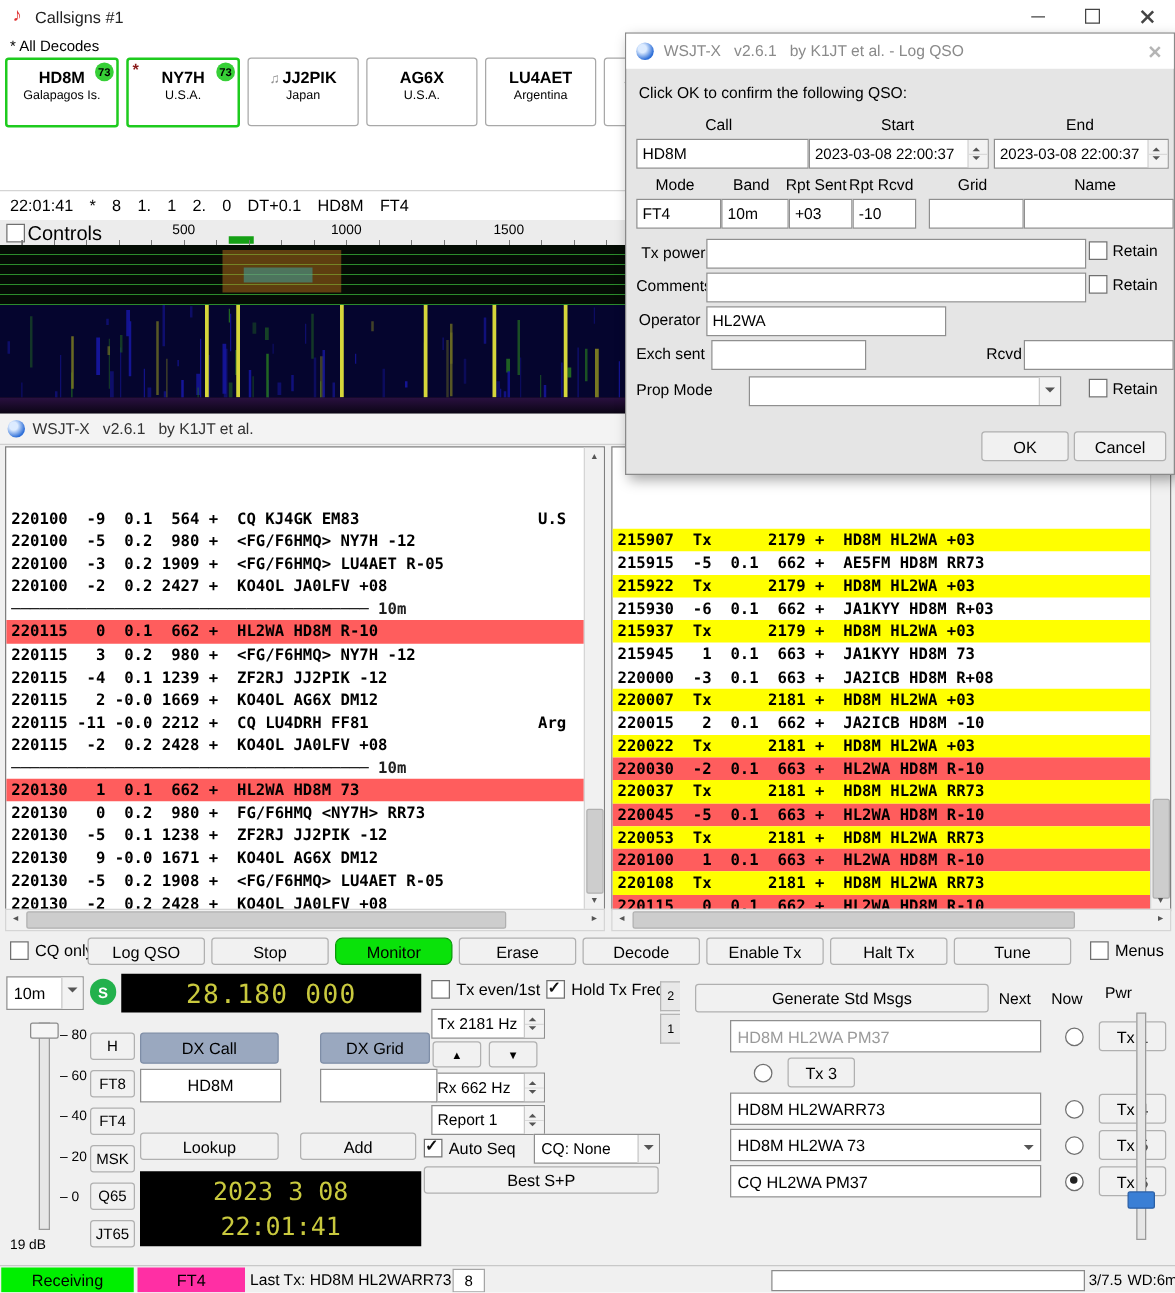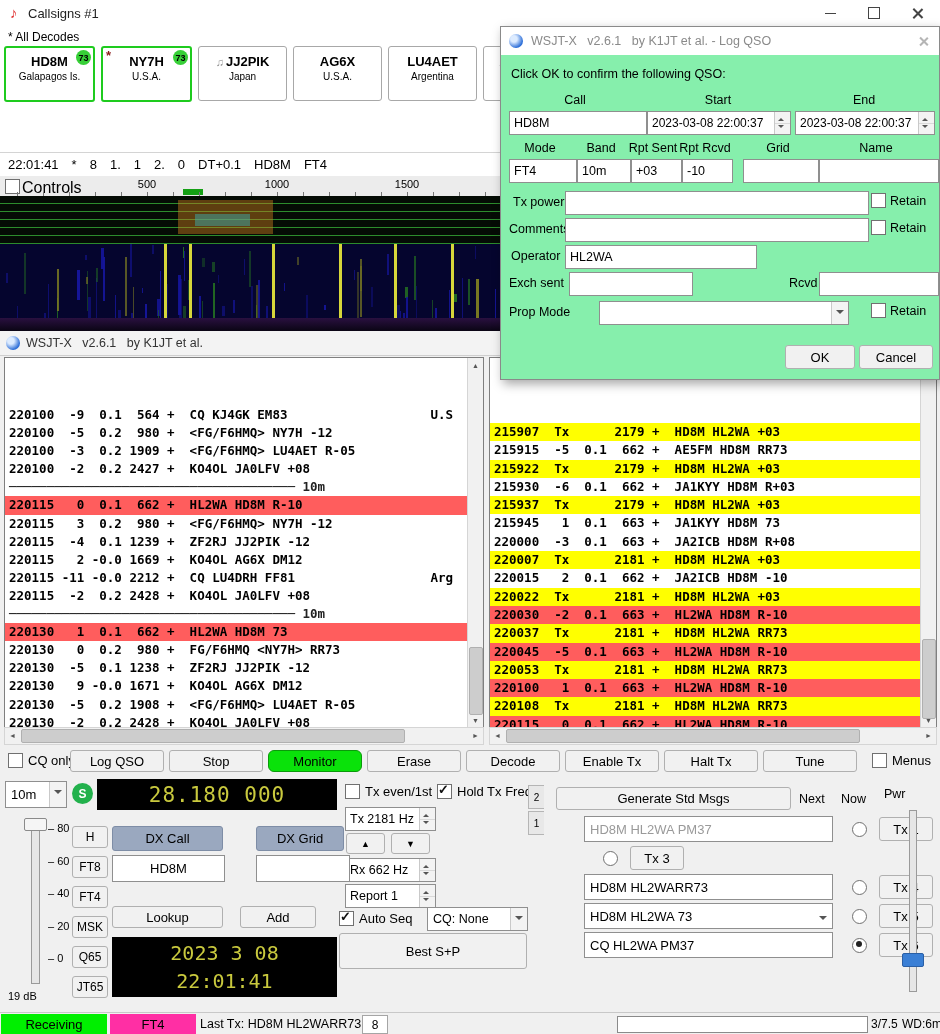--- a/index.html
+++ b/index.html
@@ -110,23 +110,23 @@
   #rx-spin{left:345px;top:858px;width:89px;height:22px;}
   #report-spin{left:345px;top:884px;width:89px;height:22px;}
   #btn-up{left:346px;top:833px;width:39px;height:21px;font-size:9px;}
   #btn-dn{left:391px;top:833px;width:39px;height:21px;font-size:9px;}
   #dxcall-btn{left:112px;top:826px;width:111px;height:25px;background:#9aa8bf;border-color:#7e8da6;}
   #dxgrid-btn{left:256px;top:826px;width:88px;height:25px;background:#9aa8bf;border-color:#7e8da6;}
   .input{background:#fff;border:1px solid #8f8f8f;display:flex;align-items:center;font-size:13px;padding-left:4px;}
   #dxcall-input{left:112px;top:855px;width:111px;height:25px;justify-content:center;padding-left:0;}
   #dxgrid-input{left:256px;top:855px;width:88px;height:25px;}
   #lookup-btn{left:112px;top:906px;width:111px;height:22px;}
-  #add-btn{left:240px;top:906px;width:76px;height:22px;}
+  #add-btn{left:240px;top:906px;width:93px;height:22px;}
   #cq-combo{left:427px;top:907px;width:99px;height:22px;font-size:12.5px;}
-  #bestsp-btn{left:339px;top:933px;width:188px;height:36px;}
+  #bestsp-btn{left:339px;top:933px;width:188px;height:22px;}
   #dt-lcd{left:112px;top:937px;width:225px;height:60px;flex-direction:column;font-size:20px;gap:4px;}
   
   #db-groove{left:31px;top:818px;width:7px;height:164px;background:#e6e6e6;border:1px solid #9a9a9a;}
   #db-handle{left:24px;top:818px;width:21px;height:11px;background:#f5f5f5;border:1px solid #8a8a8a;border-radius:2px;}
   #db-scale{left:48px;top:822px;height:142px;display:flex;flex-direction:column;justify-content:space-between;font-size:11px;}
   #db-scale span::before{content:"– ";}
   #db-value{left:8px;top:990px;font-size:11px;}
   #mode-btns{left:72px;top:826px;display:flex;flex-direction:column;gap:8px;}
   #mode-btns .btn{width:36px;height:22px;font-size:12px;}
   
@@ -150,21 +150,21 @@
   #sb{left:0;top:1012px;width:940px;height:22px;background:#f0f0f0;border-top:1px solid #c8c8c8;}
   #sb-rx{left:1px;top:1px;width:106px;height:20px;background:#00ef00;display:flex;align-items:center;justify-content:center;}
   #sb-mode{left:110px;top:1px;width:86px;height:20px;background:#ff2fa4;display:flex;align-items:center;justify-content:center;}
   #sb-lasttx{left:200px;top:4px;font-size:12.5px;white-space:pre;}
   #sb-count{left:362px;top:2px;width:24px;height:17px;background:#fff;border:1px solid #a5a5a5;display:flex;align-items:center;justify-content:center;font-size:12px;}
   #sb-progress{left:617px;top:3px;width:249px;height:15px;background:#fff;border:1px solid #8a8a8a;}
   #sb-progress .fill{height:100%;background:#00b800;width:0;}
   #sb-fraction{left:871px;top:4px;font-size:12px;}
   #sb-wd{left:902px;top:4px;font-size:12px;}
   
-  #dialog{left:500px;top:26px;width:438px;height:352px;background:#86efac;border:1px solid #8a8a8a;box-shadow:3px 4px 10px rgba(0,0,0,.35);z-index:40;}
+  #dialog{left:500px;top:26px;width:438px;height:352px;background:#e5e5e5;border:1px solid #8a8a8a;box-shadow:3px 4px 10px rgba(0,0,0,.35);z-index:40;}
   #dlg-titlebar{position:absolute;left:0;top:0;width:100%;height:28px;background:#fff;display:flex;align-items:center;}
   #dlg-icon{margin-left:8px;width:14px;height:14px;border-radius:50%;background:radial-gradient(circle at 35% 35%,#dcebff 0 25%,#2e6fd8 70%);flex:none;}
   #dlg-title{margin-left:8px;font-size:12.5px;color:#8a8a8a;white-space:pre;}
   #dlg-close{margin-left:auto;width:30px;height:28px;position:relative;}
   #dlg-close::before,#dlg-close::after{content:"";position:absolute;left:14px;top:9px;width:1.5px;height:11px;background:#b5b5b5;}
   #dlg-close::before{transform:rotate(45deg);} #dlg-close::after{transform:rotate(-45deg);}
   #dlg-prompt{position:absolute;left:10px;top:40px;font-size:12.5px;}
   .dlg-label{position:absolute;font-size:12.5px;text-align:center;}
   .dfield{position:absolute;background:#fff;border:1px solid #8f8f8f;display:flex;align-items:center;font-size:12.5px;padding-left:4px;white-space:pre;}
   .dspin{position:absolute;background:#fff;border:1px solid #8f8f8f;display:flex;align-items:center;font-size:12px;}

